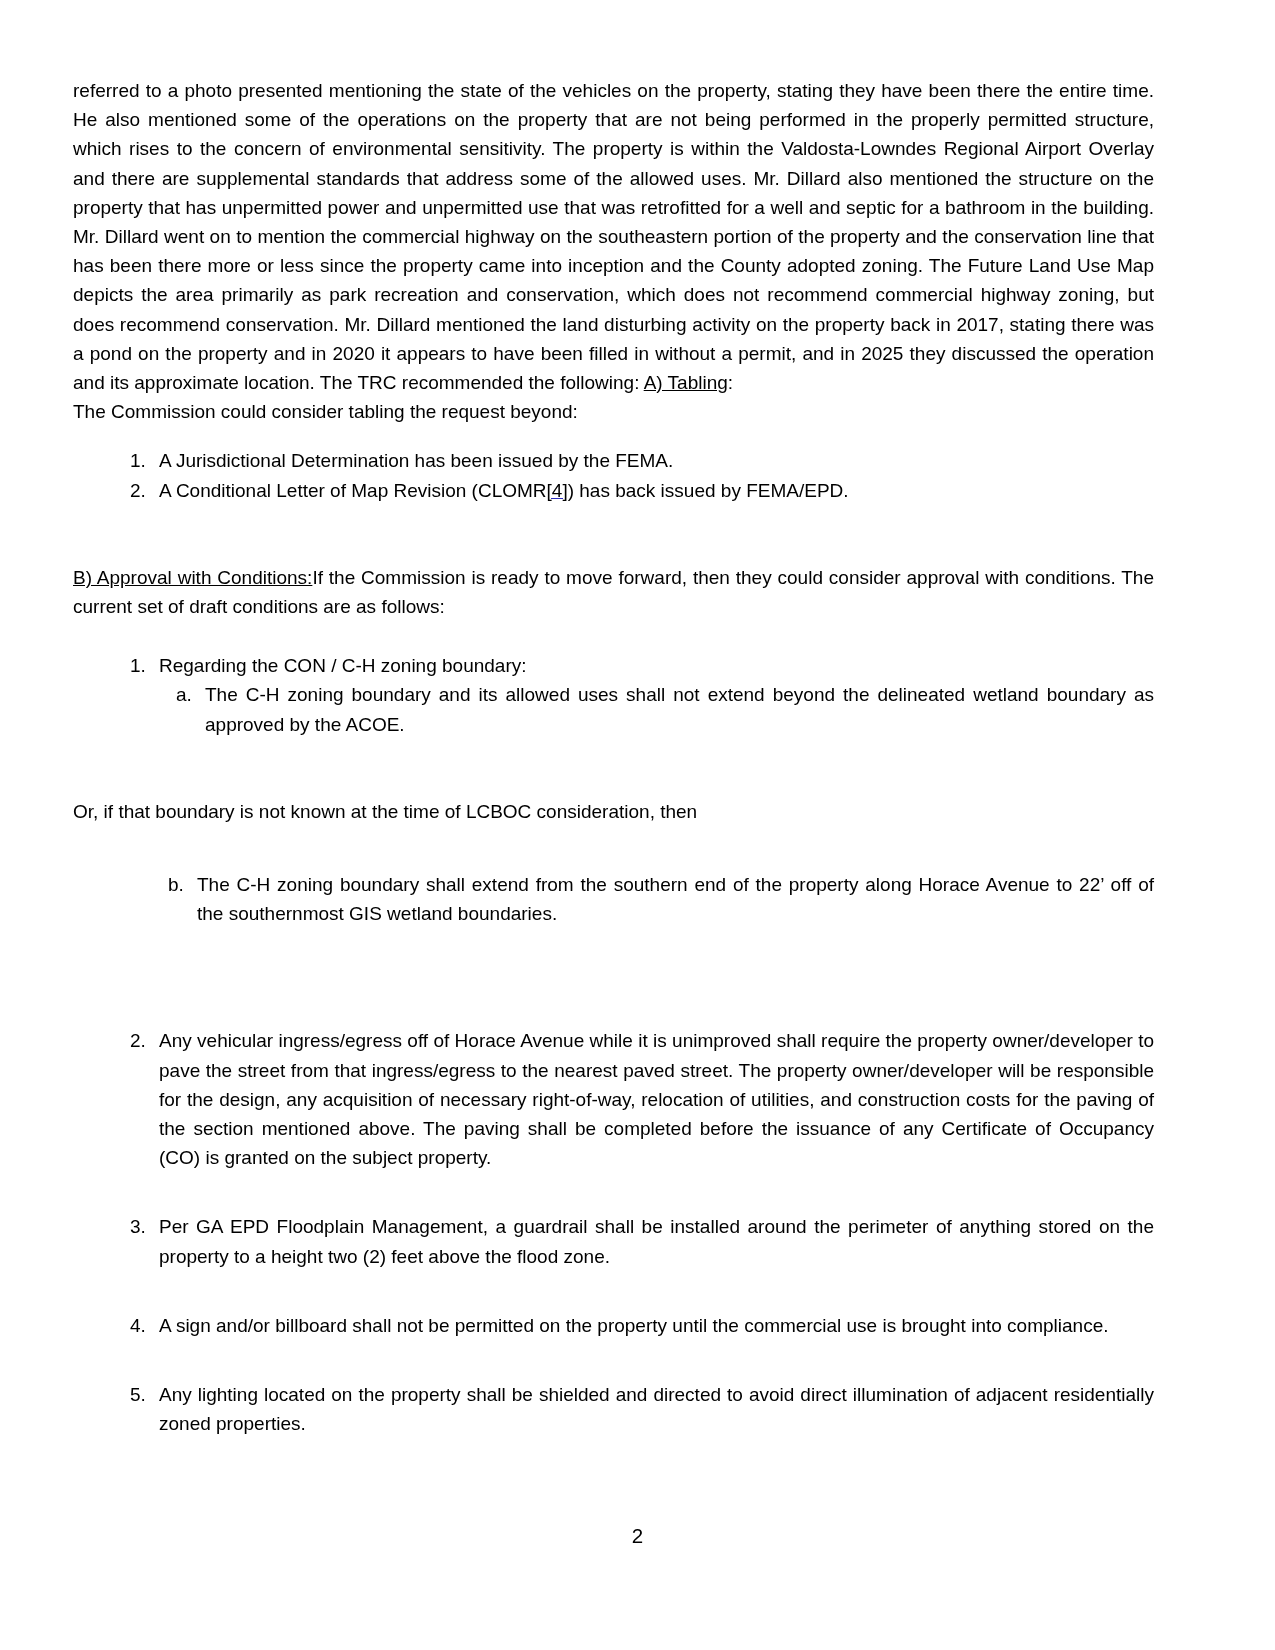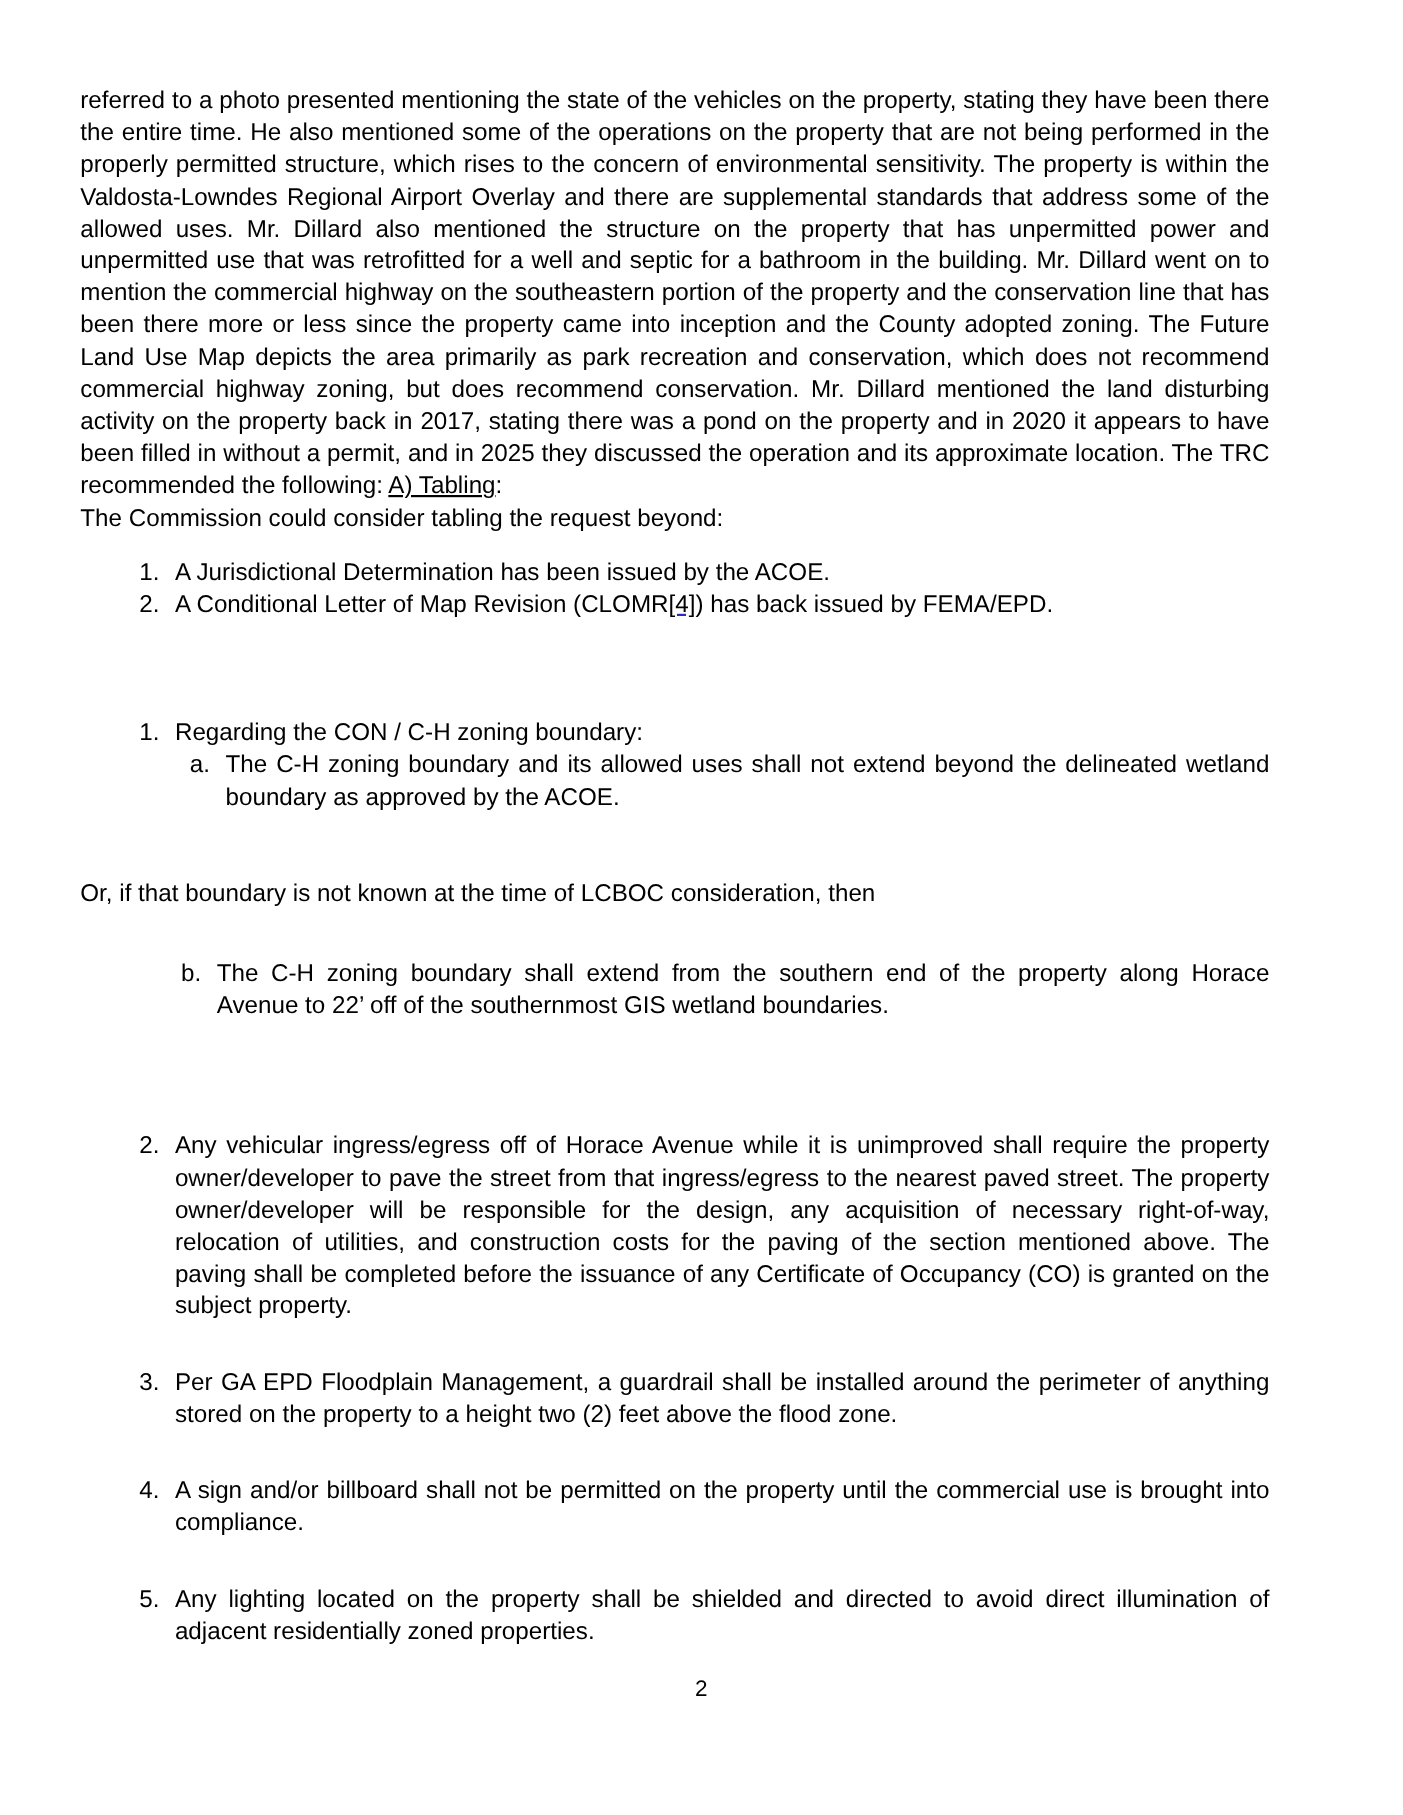--- a/index.html
+++ b/index.html
@@ -14,21 +14,21 @@
   .page {
     position: relative;
     width: 1275px;
     height: 1650px;
     background: #ffffff;
     box-sizing: border-box;
     padding: 76px 121px 0 73px;
     overflow: hidden;
   }
   .doc-body {
-    font-size: 22px;
+    font-size: 19px;
     line-height: 29.2px;
     text-align: justify;
     text-justify: inter-word;
   }
   p.para {
     margin: 0;
     text-align: justify;
   }
   p.para-left {
     margin: 0;
@@ -94,26 +94,27 @@
 
   <div class="doc-body">
 
     <p class="para"><span>referred to a photo presented mentioning the state of the vehicles on the property, stating they have been there the entire time. He also mentioned some of the operations on the property that are not being performed in the properly permitted structure, which rises to the concern of environmental sensitivity. The property is within the Valdosta-Lowndes Regional Airport Overlay and there are supplemental standards that address some of the allowed uses. Mr. Dillard also mentioned the structure on the property that has unpermitted power and unpermitted use that was retrofitted for a well and septic for a bathroom in the building. Mr. Dillard went on to mention the commercial highway on the southeastern portion of the property and the conservation line that has been there more or less since the property came into inception and the County adopted zoning. The Future Land Use Map depicts the area primarily as park recreation and conservation, which does not recommend commercial highway zoning, but does recommend conservation. Mr. Dillard mentioned the land disturbing activity on the property back in 2017, stating there was a pond on the property and in 2020 it appears to have been filled in without a permit, and in 2025 they discussed the operation and its approximate location. The TRC recommended the following: </span><span class="u">A) Tabling</span><span>:</span></p>
 
     <p class="para-left">The Commission could consider tabling the request beyond:</p>
 
     <div class="spacer-sm"></div>
 
     <ol class="num-list">
-      <li><span class="li-text">A Jurisdictional Determination has been issued by the ACOE.</span></li>
+      <li><span class="li-text">A Jurisdictional Determination has been issued by the FEMA.</span></li>
       <li><span class="li-text">A Conditional Letter of Map Revision (CLOMR</span><span class="link-ref">[4]</span><span class="li-text">) has back issued by FEMA/EPD.</span></li>
     </ol>
 
     <div class="spacer-xl"></div>
 
+    <p class="para"><span class="u">B) Approval with Conditions:</span><span>If the Commission is ready to move forward, then they could consider approval with conditions.  The current set of draft conditions are as follows:</span></p>
 
     <div class="spacer-md"></div>
 
     <ol class="num-list">
       <li>
         <span class="li-text">Regarding the CON / C-H zoning boundary:</span>
         <ol class="alpha-list">
           <li><span class="li-text">The C-H zoning boundary and its allowed uses shall not extend beyond the delineated wetland boundary as approved by the ACOE.</span></li>
         </ol>
       </li>

